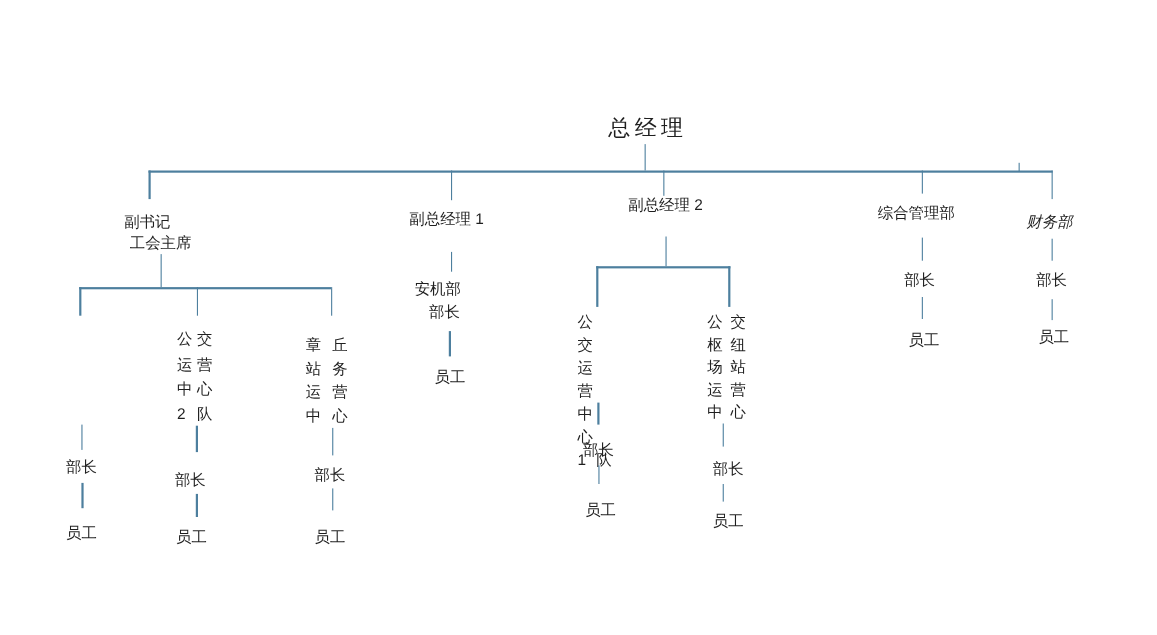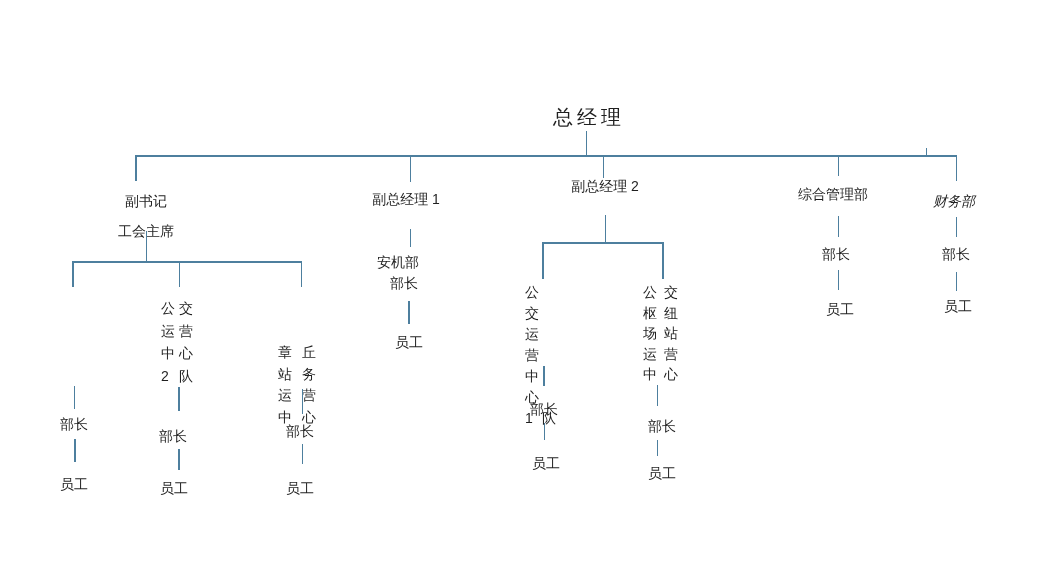--- a/index.html
+++ b/index.html
@@ -23,22 +23,22 @@
 
   <div class="ln" style="left:585.5px;top:131px;width:1.5px;height:24px;"></div>
   <div class="ln" style="left:135px;top:155px;width:822px;height:1.5px;"></div>
   <div class="ln" style="left:135px;top:155px;width:1.5px;height:26px;"></div>
   <div class="ln" style="left:409.5px;top:155px;width:1.5px;height:27px;"></div>
   <div class="ln" style="left:602.5px;top:155px;width:1.5px;height:23px;"></div>
   <div class="ln" style="left:837.5px;top:155px;width:1.5px;height:21px;"></div>
   <div class="ln" style="left:955.5px;top:155px;width:1.5px;height:26px;"></div>
   <div class="ln" style="left:926px;top:147.5px;width:1px;height:8px;"></div>
 
-  <div class="lbl c" style="left:106px;top:193px;width:80px;">副书记</div>
-  <div class="lbl c" style="left:106px;top:212px;width:80px;margin-top:11px;">工会主席</div>
+  <div class="lbl c" style="left:94px;top:193px;width:80px;">副书记</div>
+  <div class="lbl c" style="left:106px;top:212px;width:80px;">工会主席</div>
 
   <div class="ln" style="left:145.5px;top:231px;width:1.5px;height:30px;"></div>
   <div class="ln" style="left:72px;top:261px;width:229px;height:1.5px;"></div>
   <div class="ln" style="left:72px;top:261px;width:1.5px;height:26px;"></div>
   <div class="ln" style="left:178.5px;top:261px;width:1.5px;height:26px;"></div>
   <div class="ln" style="left:300.5px;top:261px;width:1.5px;height:26px;"></div>
 
   <div class="ln" style="left:73.5px;top:386px;width:1.5px;height:23px;"></div>
   <div class="lbl c" style="left:60px;top:416px;width:28px;">部长</div>
   <div class="ln" style="left:74px;top:439px;width:1.5px;height:23px;"></div>
@@ -48,21 +48,21 @@
     <div>公 交</div>
     <div>运 营</div>
     <div>中 心</div>
     <div>2 队</div>
   </div>
   <div class="ln" style="left:178px;top:387px;width:1.5px;height:24px;"></div>
   <div class="lbl c" style="left:159px;top:428px;width:28px;">部长</div>
   <div class="ln" style="left:178px;top:449px;width:1.5px;height:21px;"></div>
   <div class="lbl c" style="left:160px;top:480px;width:28px;">员工</div>
 
-  <div class="vcol" style="left:278px;top:303px;width:38px;line-height:21.5px;margin-top:39px;">
+  <div class="vcol" style="left:278px;top:303px;width:38px;line-height:21.5px;">
     <div>章 丘</div>
     <div>站 务</div>
     <div>运 营</div>
     <div>中 心</div>
   </div>
   <div class="ln" style="left:301.5px;top:389px;width:1.5px;height:25px;"></div>
   <div class="lbl c" style="left:286px;top:423px;width:28px;">部长</div>
   <div class="ln" style="left:301.5px;top:444px;width:1.5px;height:20px;"></div>
   <div class="lbl c" style="left:286px;top:480px;width:28px;">员工</div>
 

